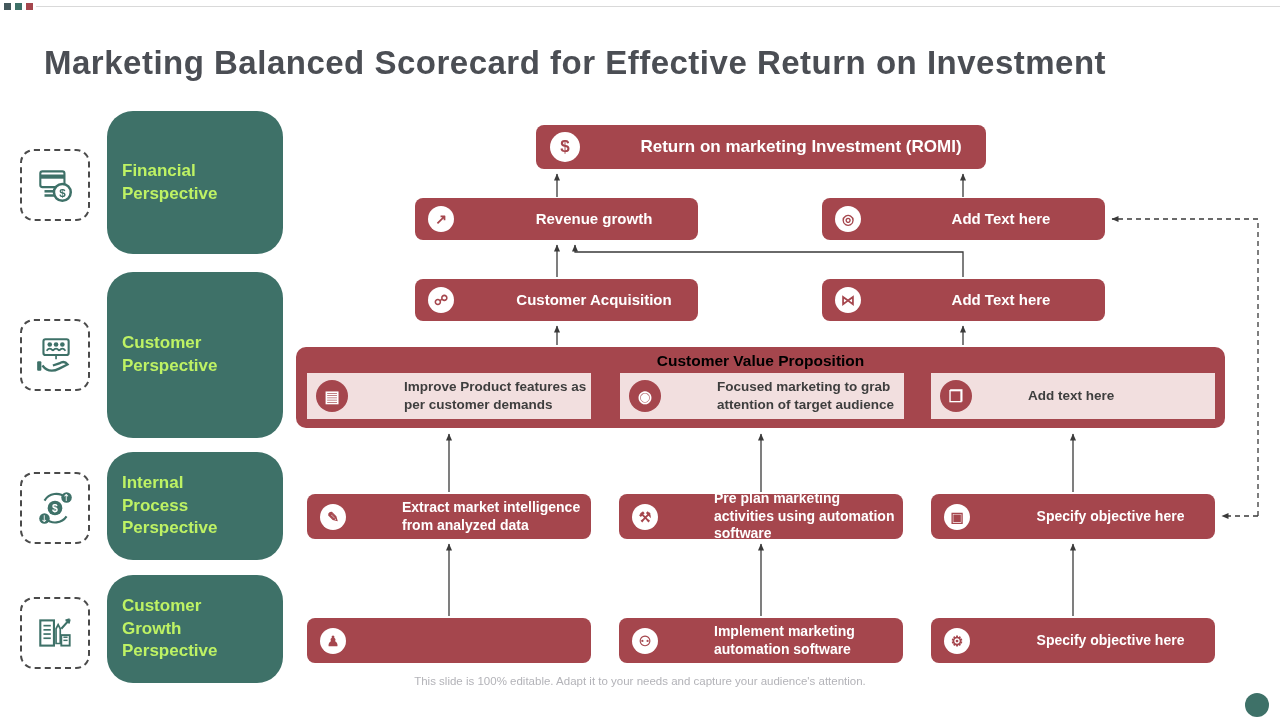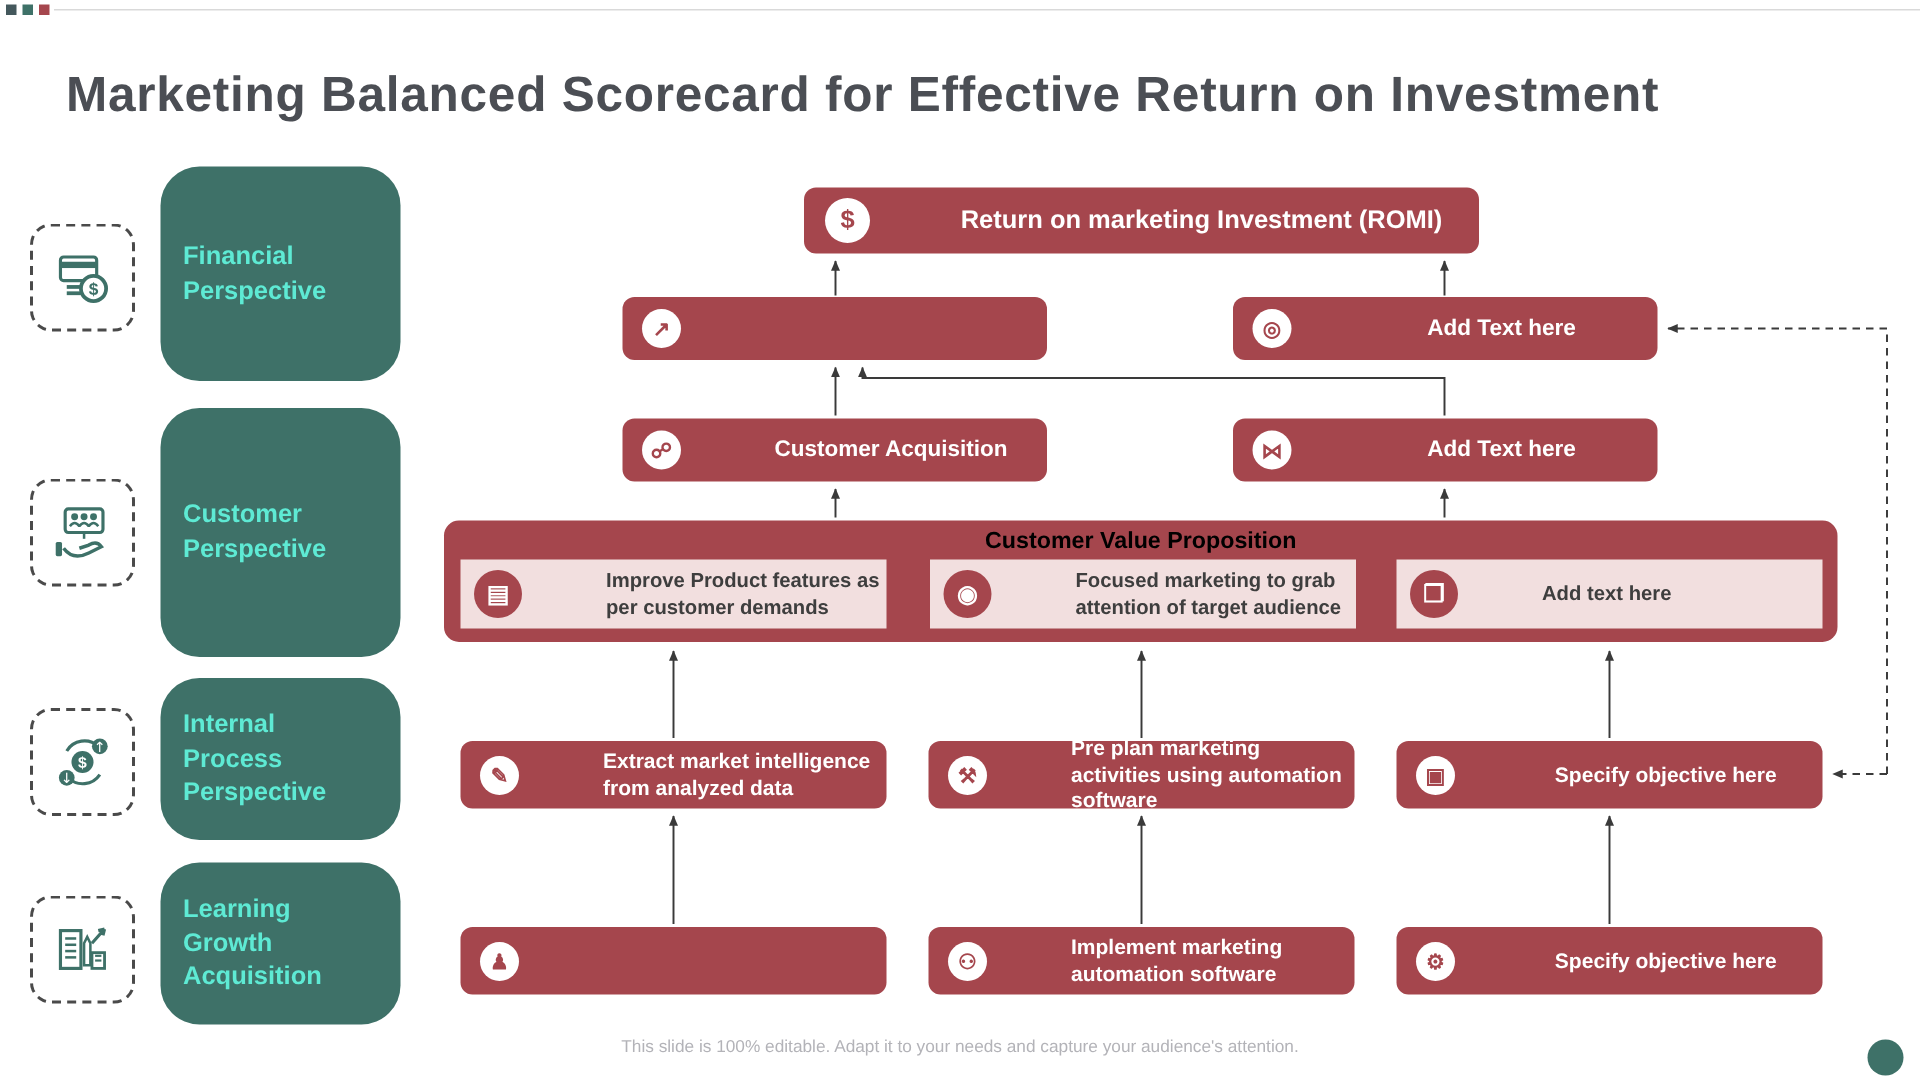--- a/index.html
+++ b/index.html
@@ -18,22 +18,22 @@
     position:absolute;left:28px;top:28px;width:1224px;margin:16px;
     font-size:33px;font-weight:bold;color:#4B4E54;letter-spacing:.5px;
   }
   
   .dashbox{
     position:absolute;width:66px;height:68px;border:2px dashed #4a4a4a;
     border-radius:14px;display:flex;align-items:center;justify-content:center;background:#fff;
   }
   
   .persp{
-    position:absolute;left:107px;width:160px;background:#3E7168;border-radius:26px;
-    color:#5eead4;display:flex;align-items:center;
+    position:absolute;left:107px;width:176px;background:#3E7168;border-radius:26px;
+    color:#bef264;display:flex;align-items:center;
   }
   .persp .plbl{padding-left:15px;font-size:17px;font-weight:bold;line-height:1.35;max-width:112px;}
   
   .box{
     position:absolute;background:#A5464D;border-radius:8px;color:#fff;
     display:flex;align-items:center;font-weight:bold;
   }
   .ic{
     flex:none;width:26px;height:26px;border-radius:50%;background:#ffffff;color:#A5464D;
     display:flex;align-items:center;justify-content:center;font-size:14px;font-weight:bold;
@@ -50,21 +50,21 @@
   .cvp-item{
     position:absolute;top:26px;height:46px;width:284px;background:#F2DFDF;
     display:flex;align-items:center;color:#3E3E3E;font-weight:bold;
   }
   .cvp-item .ic{background:#A5464D;color:#fff;width:32px;height:32px;font-size:16px;margin-left:9px;}
   .cvp-item .lbl{font-size:13.5px;line-height:1.3;padding-left:12px;max-width:208px;text-align:left;}
   
   .overlay{position:absolute;left:0;top:0;pointer-events:none;}
   
   .footer-note{
-    position:absolute;left:0;top:692px;width:1280px;text-align:center;
+    position:absolute;left:0;top:675px;width:1280px;text-align:center;
     font-size:11.5px;color:#b3b3b8;
   }
   .corner-circle{position:absolute;left:1245px;top:693px;width:24px;height:24px;border-radius:50%;background:#3E7168;}
 </style>
 </head>
 <body>
 
 <div class="slide">
 
   <div class="topline"></div>
@@ -126,30 +126,31 @@
   <div class="persp" style="top:111px;height:143px;">
     <div class="plbl">Financial Perspective</div>
   </div>
   <div class="persp" style="top:272px;height:166px;">
     <div class="plbl">Customer Perspective</div>
   </div>
   <div class="persp" style="top:452px;height:108px;">
     <div class="plbl">Internal Process Perspective</div>
   </div>
   <div class="persp" style="top:575px;height:108px;">
-    <div class="plbl">Learning Growth Acquisition</div>
+    <div class="plbl">Customer Growth Perspective</div>
   </div>
 
   <div class="box romi" style="left:536px;top:125px;width:450px;height:44px;">
     <div class="ic">$</div>
     <div class="lbl center">Return on marketing Investment (ROMI)</div>
   </div>
 
   <div class="box" style="left:415px;top:198px;width:283px;height:42px;">
     <div class="ic">↗</div>
+    <div class="lbl center">Revenue growth</div>
   </div>
   <div class="box" style="left:822px;top:198px;width:283px;height:42px;">
     <div class="ic">◎</div>
     <div class="lbl center">Add Text here</div>
   </div>
 
   <div class="box" style="left:415px;top:279px;width:283px;height:42px;">
     <div class="ic">☍</div>
     <div class="lbl center">Customer Acquisition</div>
   </div>

